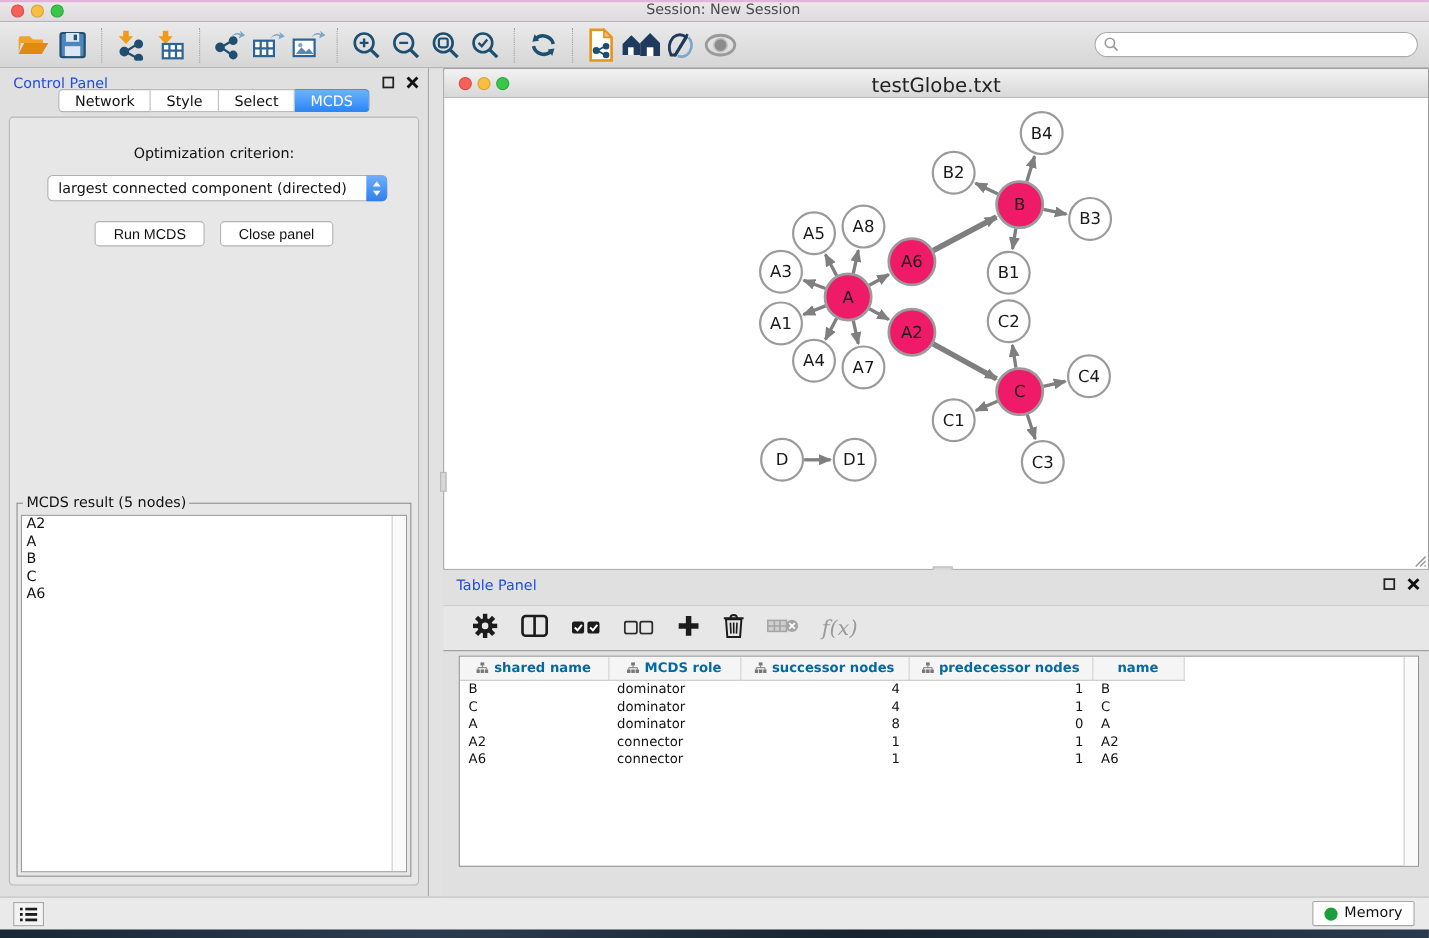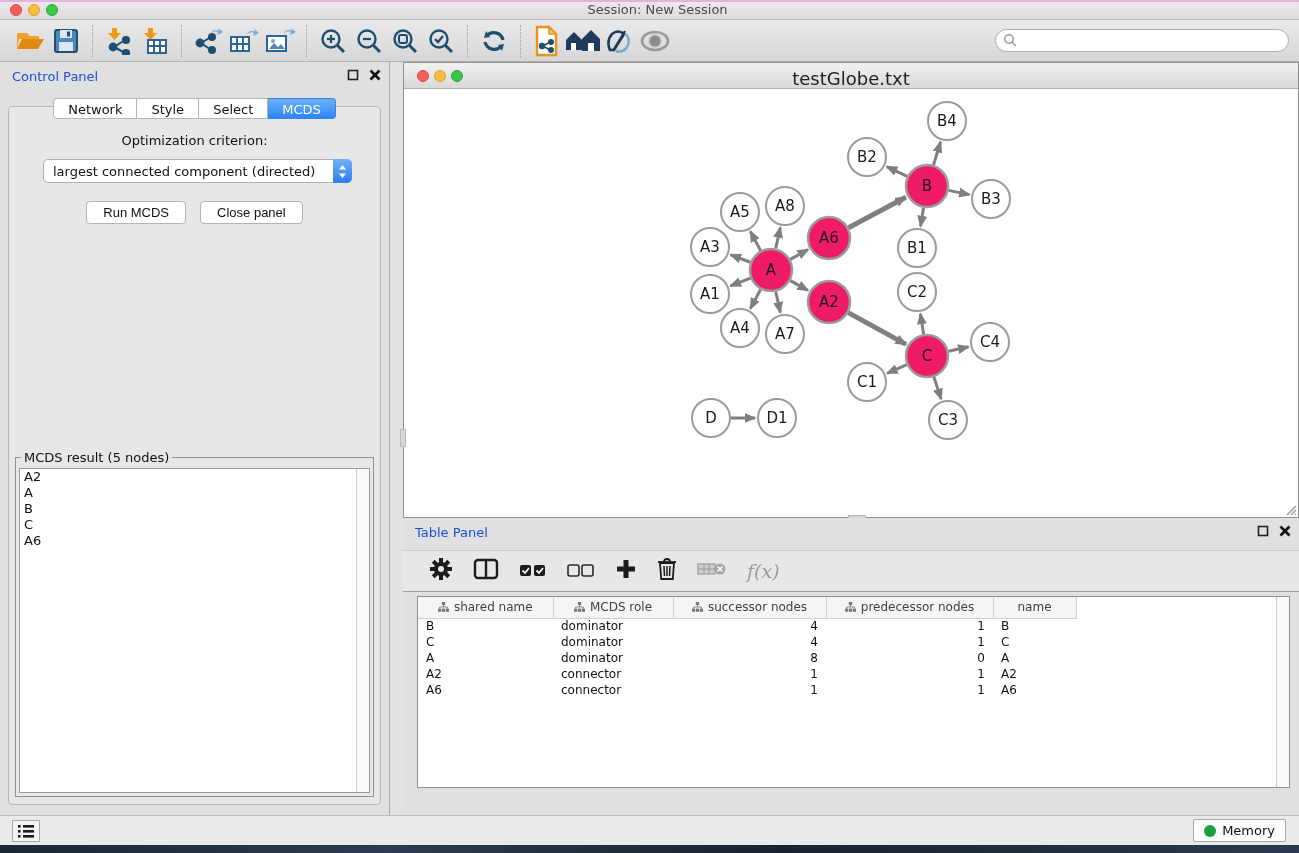--- a/index.html
+++ b/index.html
@@ -27,21 +27,21 @@
     background:#fff; border:1px solid #ababab; border-radius:12px;
     display:flex; align-items:center; padding-left:7px; }
   #searchbox input { border:none; outline:none; flex:1; font-size:12px; background:transparent; }
 
   
   #control-panel { position:absolute; left:0; top:62px; width:390px; height:753px;
     background:#e0e0e0; border-right:1px solid #a8a8a8; }
   .panel-head { position:absolute; left:0; top:0; right:0; height:28px; }
   .panel-head .ptitle { position:absolute; left:12px; top:7px; font-size:13px; color:#1d4ed8; }
   .phicons { position:absolute; right:8px; top:7px; display:flex; gap:10px; align-items:center; }
-  .cp-tabs { position:absolute; left:0; right:0; top:36px; display:flex; justify-content:center; z-index:3; }
+  .cp-tabs { position:absolute; left:0; right:0; top:19px; display:flex; justify-content:center; z-index:3; }
   .seg { font-size:13px; color:#111; background:#fff; border:1px solid #b5b5b5; border-left:none;
     padding:2px 14px; height:21px; line-height:17px; }
   .seg:first-child { border-left:1px solid #b5b5b5; border-radius:4px 0 0 4px; }
   .seg:last-child { border-radius:0 4px 4px 0; }
   .seg.active { background:linear-gradient(#6cb2fb,#2c86f8); color:#fff; border-color:#3a87e0; }
   .cp-body { position:absolute; left:8px; right:8px; top:44px; bottom:10px;
     background:#e7e7e7; border:1px solid #b7b7b7; border-radius:4px; }
   .opt-label { position:absolute; left:0; right:0; top:26px; text-align:center; font-size:13px; color:#111; }
   .dropdown { position:absolute; left:34px; right:28px; top:52px; height:24px; background:#fff;
     border:1px solid #b0b0b0; border-radius:5px; display:flex; align-items:center; }
@@ -76,21 +76,21 @@
   
   #table-panel { position:absolute; left:403px; top:518px; width:896px; height:297px; background:#e0e0e0; }
   #tp-toolbar { position:absolute; left:0; right:0; top:32px; height:42px;
     background:#e7e7e7; border-top:1px solid #cdcdcd; border-bottom:1px solid #9a9a9a;
     display:flex; align-items:center; padding-left:26px; gap:20px; }
   .fx { font-family:"DejaVu Serif","Liberation Serif",serif; font-style:italic; font-size:19px; color:#9a9a9a; }
   #tp-table-wrap { position:absolute; left:14px; right:9px; top:78px; height:192px;
     background:#fff; border:1px solid #8f8f8f; overflow:hidden; }
   table#node-table { border-collapse:collapse; width:100%; table-layout:fixed; }
   #node-table th { background:#f5f5f5; border:1px solid #d0d0d0; border-top:none;
-    height:21px; font-size:12px; font-weight:normal; color:#404040; }
+    height:21px; font-size:12px; font-weight:bold; color:#0369a1; }
   #node-table th:first-child { border-left:none; }
   #node-table th .hwrap { display:flex; align-items:center; justify-content:center; gap:5px; }
   #node-table td { font-size:12px; color:#111; height:16px; padding:0 8px; white-space:nowrap; }
   td.num { text-align:right; padding-right:12px; }
   .tp-scroll { position:absolute; right:0; top:0; bottom:0; width:13px; background:#fafafa; border-left:1px solid #ccc; }
   #tp-tabs { position:absolute; left:0; right:0; top:272px; display:flex; justify-content:center; }
 
   
   #statusbar { position:absolute; left:0; top:815px; width:1299px; height:30px;
     background:#eaeaea; border-top:1px solid #bdbdbd; }

